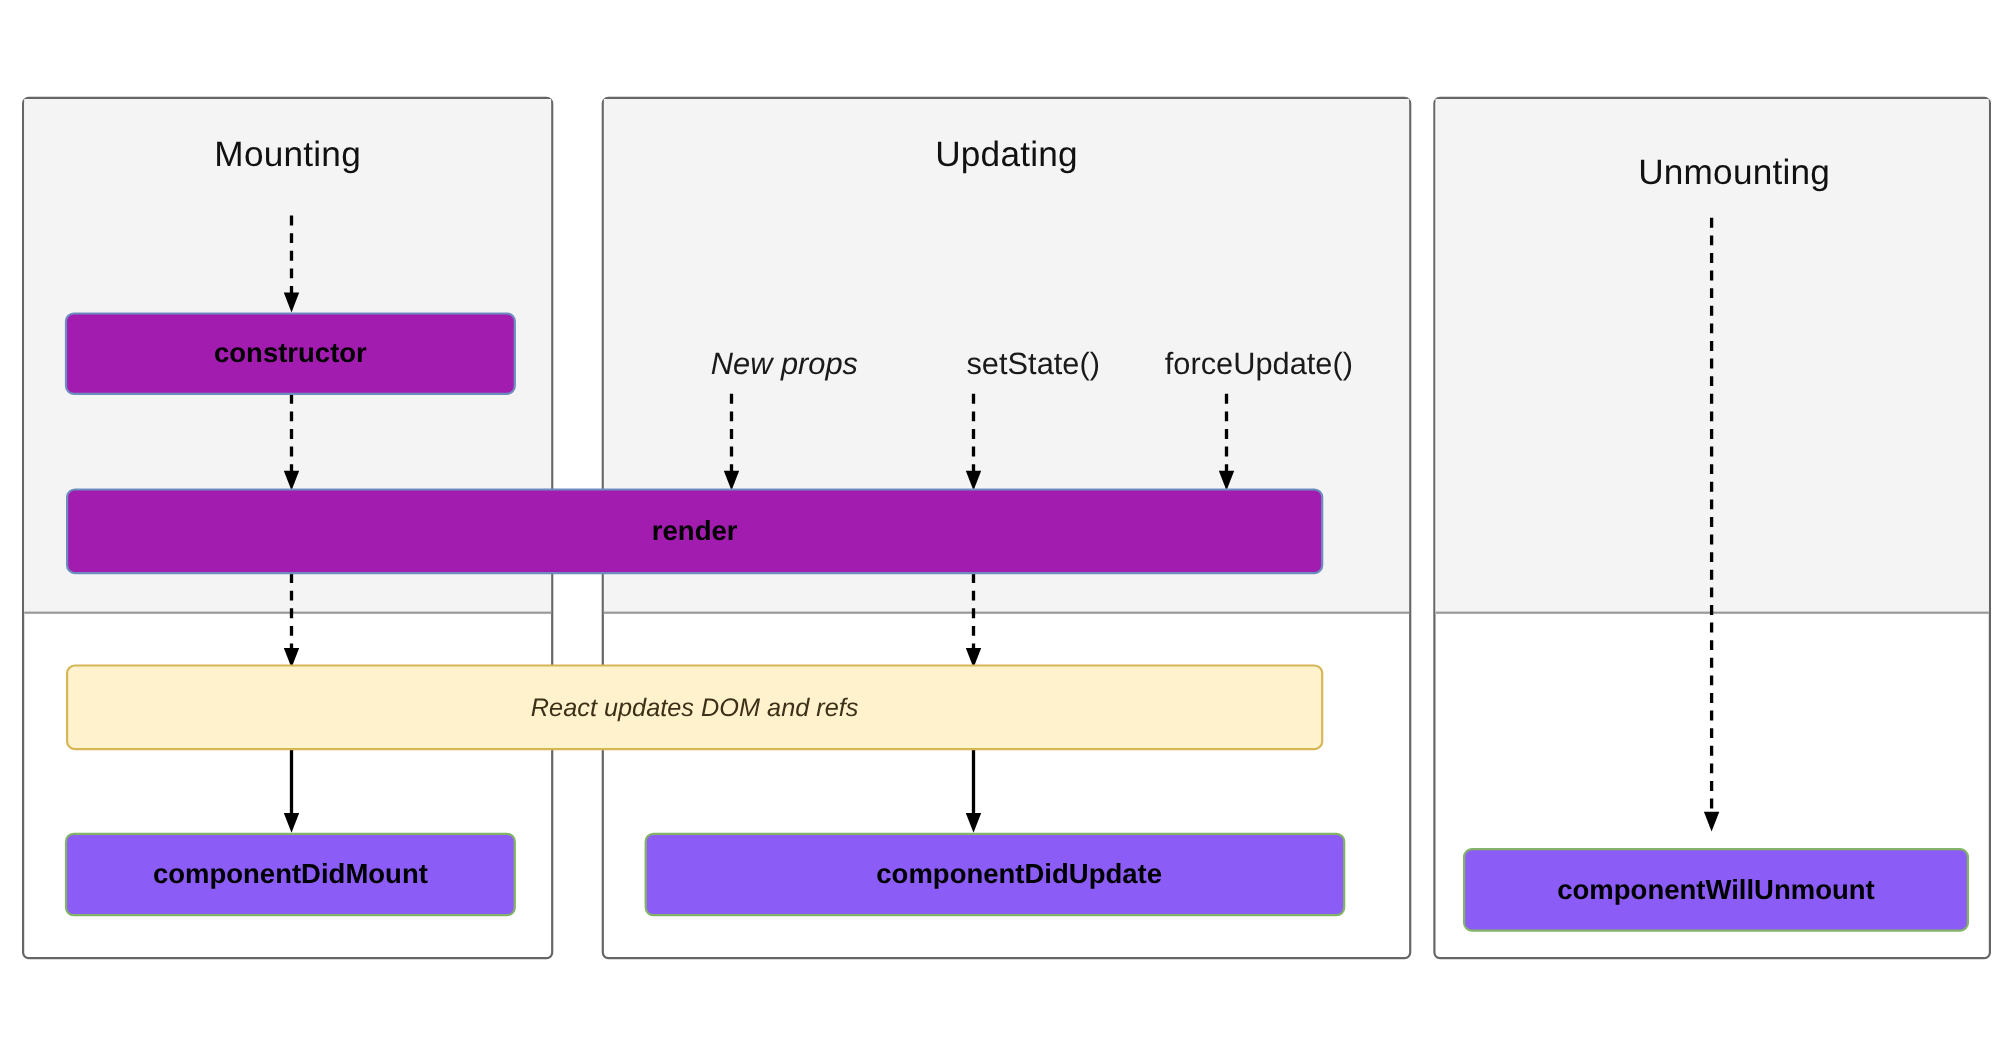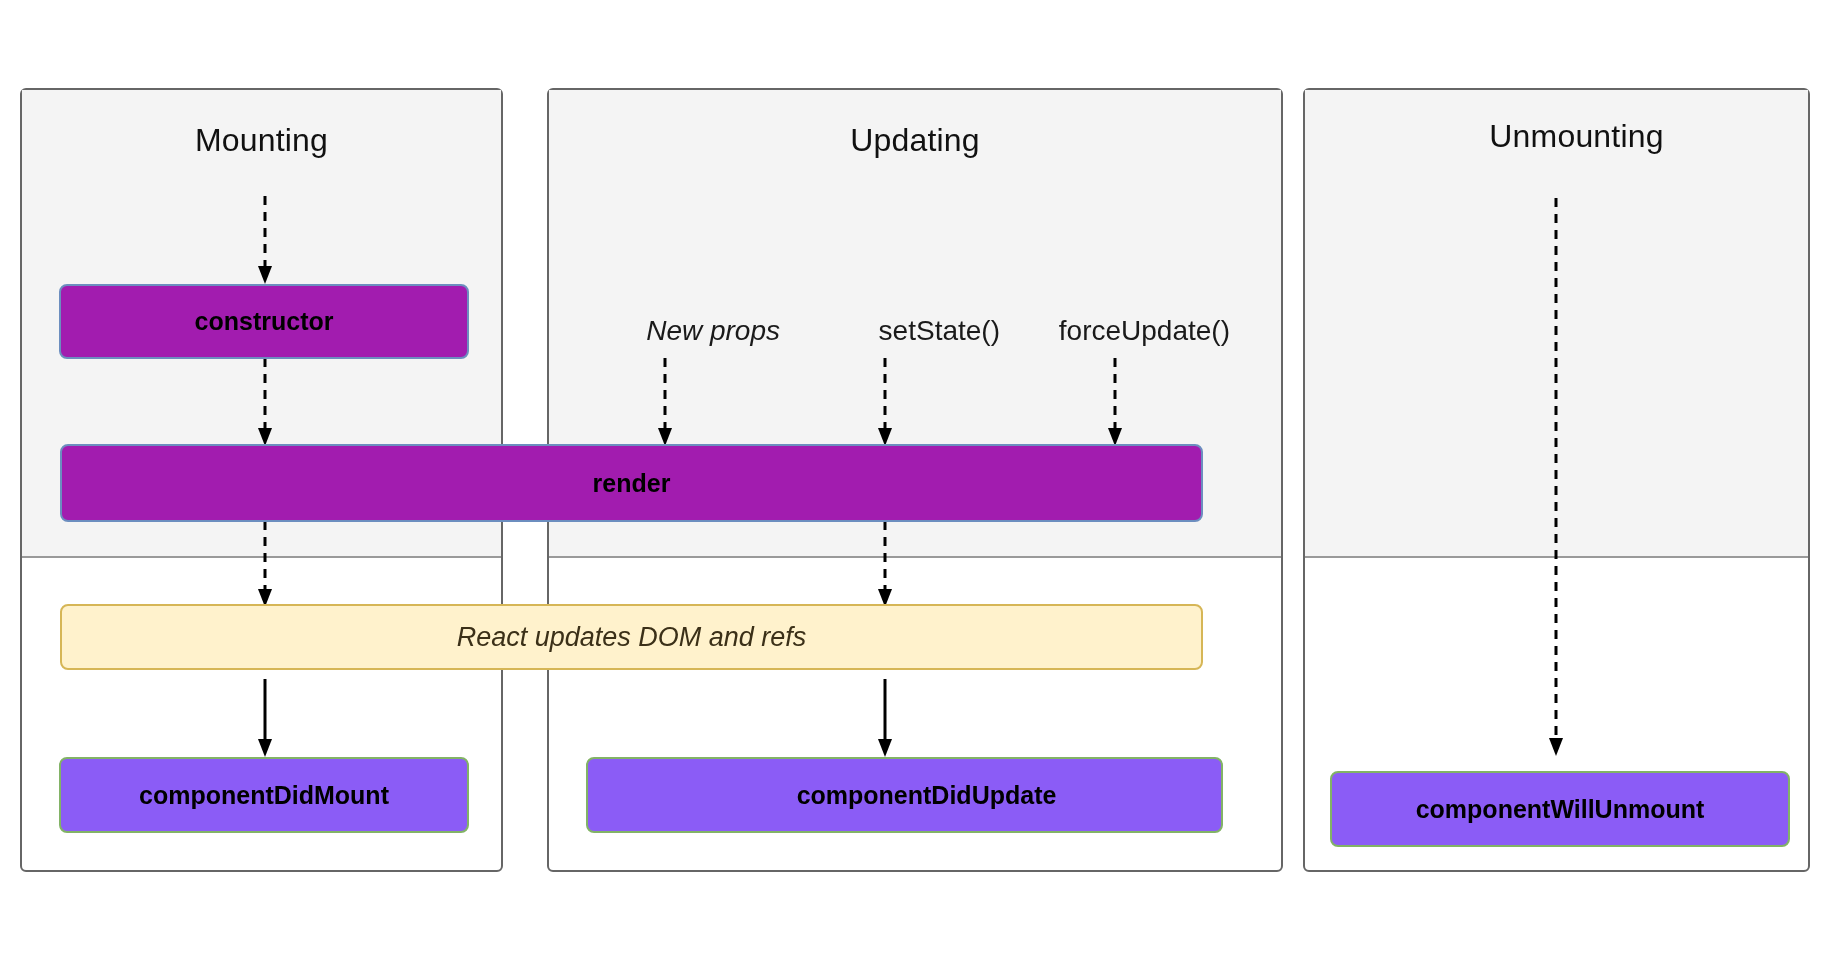--- a/index.html
+++ b/index.html
@@ -107,21 +107,21 @@
     <div class="phase-title" style="top:32px;">Mounting</div>
   </div>
 
   <div class="phase-col" style="left:547px; top:88px; width:736px; height:784px;">
     <div class="phase-top-band" style="height:468px;"></div>
     <div class="phase-title" style="top:32px;">Updating</div>
   </div>
 
   <div class="phase-col" style="left:1303px; top:88px; width:507px; height:784px;">
     <div class="phase-top-band" style="height:468px;"></div>
-    <div class="phase-title" style="top:28px;padding-left:40px;">Unmounting</div>
+    <div class="phase-title" style="top:48px;padding-left:40px;">Unmounting</div>
   </div>
 
   <div class="trigger italic" style="left:550px; top:315px; width:230px;">New props</div>
   <div class="trigger" style="left:770px; top:315px; width:230px;">setState()</div>
   <div class="trigger" style="left:1000px; top:315px; width:230px;">forceUpdate()</div>
 
   <div class="arrow" style="left:255px; top:196px; width:20px; height:90px;">
     <svg width="20" height="90" viewBox="0 0 20 90">
       <line x1="10" y1="0" x2="10" y2="74" stroke="#000000" stroke-width="3" stroke-dasharray="9,7"></line>
       <polygon points="10,88 3,70 17,70" fill="#000000"></polygon>
@@ -188,21 +188,21 @@
     <svg width="20" height="560" viewBox="0 0 20 560">
       <line x1="10" y1="0" x2="10" y2="544" stroke="#000000" stroke-width="3" stroke-dasharray="9,7"></line>
       <polygon points="10,558 3,540 17,540" fill="#000000"></polygon>
     </svg>
   </div>
 
   <div class="node blue" style="left:59px; top:284px; width:410px; height:75px;">constructor</div>
 
   <div class="node blue" style="left:60px; top:444px; width:1143px; height:78px;">render</div>
 
-  <div class="node yellow" style="left:60px; top:604px; width:1143px; height:66px; font-size:27px;">React updates DOM and refs</div>
+  <div class="node yellow" style="left:60px; top:604px; width:1143px; height:78px; font-size:23px;">React updates DOM and refs</div>
 
   <div class="node green" style="left:59px; top:757px; width:410px; height:76px;">componentDidMount</div>
 
   <div class="node green" style="left:586px; top:757px; width:637px; height:76px;padding-left:44px;">componentDidUpdate</div>
 
   <div class="node green" style="left:1330px; top:771px; width:460px; height:76px;">componentWillUnmount</div>
 
 </div>
 
 </body></html>

